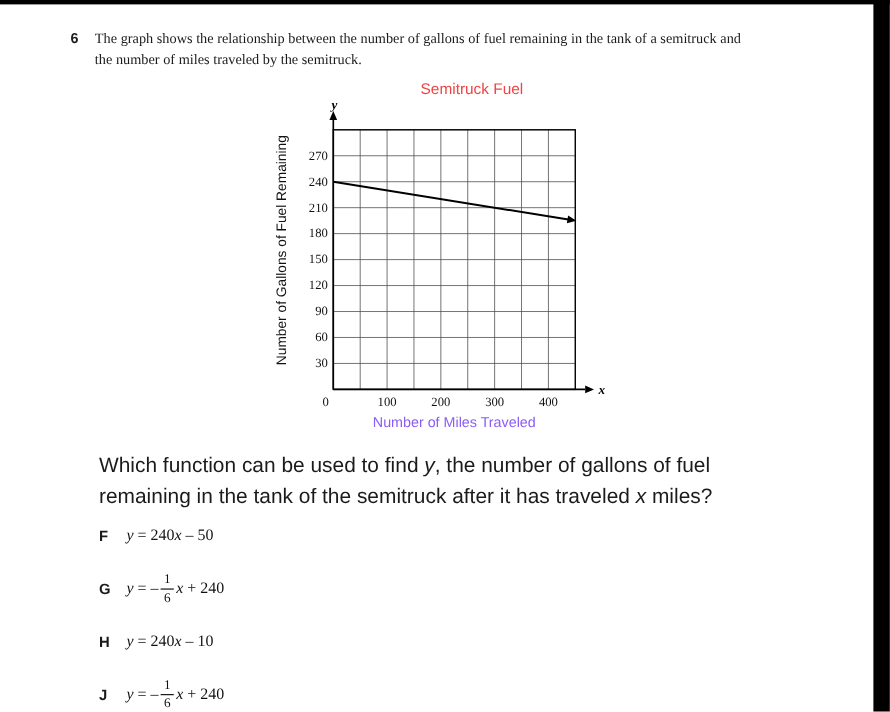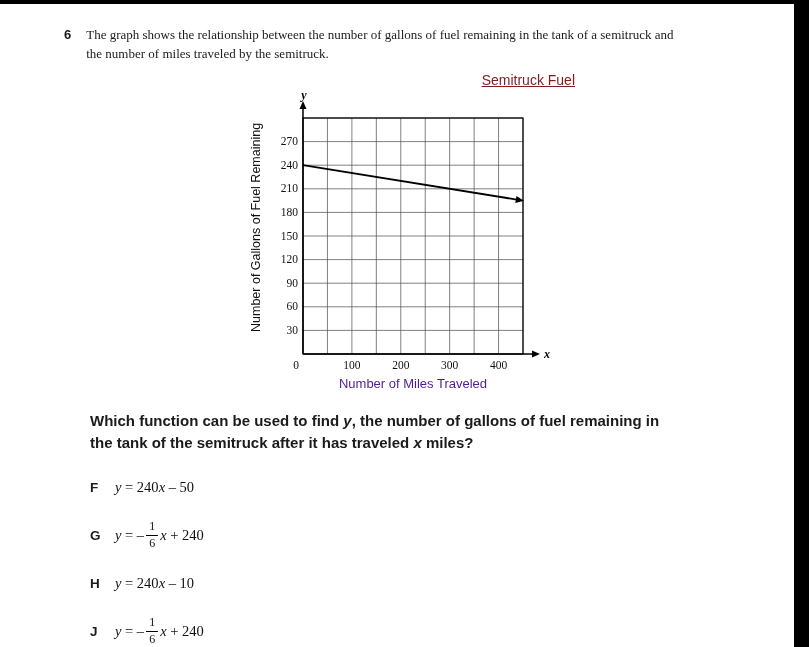--- a/index.html
+++ b/index.html
@@ -10,33 +10,33 @@
     color:#1b1b1b;
   }
   .top-bar{position:absolute;left:0;top:0;width:809px;height:4px;background:#000;}
   .right-bar{position:absolute;right:0;top:0;width:15px;height:647px;background:#000;}
 
   .question{position:absolute;left:64px;top:26px;display:flex;width:610px;}
   .qnum{font-weight:bold;font-size:13px;margin-right:15px;line-height:1.45;}
   .qtext{margin:0;font-size:13px;line-height:1.45;width:592px;font-family:Liberation Serif, serif;}
 
   .chart{position:absolute;left:249px;top:72px;}
-  .chart-title{font-size:14px;margin-left:34px;width:292px;text-align:right;height:18px;margin-bottom:2px;color:#7f1d1d;text-decoration:underline;}
+  .chart-title{font-size:14px;margin-left:34px;width:292px;text-align:center;height:18px;margin-bottom:2px;color:#ef4444;}
   .chart-body{display:flex;align-items:center;}
   .ylabel{
     width:14px;height:260px;display:flex;align-items:center;justify-content:center;
     writing-mode:vertical-rl;transform:rotate(180deg);
     font-size:12.5px;color:#111;white-space:nowrap;margin-bottom:18px;
   }
-  .xlabel{margin-left:54px;width:220px;text-align:center;font-size:13px;color:#4c1d95;margin-top:-4px;}
+  .xlabel{margin-left:54px;width:220px;text-align:center;font-size:13px;color:#8b5cf6;margin-top:-4px;}
   svg text{font-family:"Liberation Serif", serif;}
   svg .tick{font-size:11.5px;fill:#111;}
   svg .axisvar{font-size:12px;font-weight:bold;font-style:italic;fill:#000;}
 
-  .prompt{position:absolute;left:90px;top:410px;margin:0;font-size:15px;line-height:1.45;width:592px;font-weight:bold;}
+  .prompt{position:absolute;left:90px;top:410px;margin:0;font-size:19px;line-height:1.45;width:592px;}
   .prompt .pvar{font-style:italic;}
 
   .choices{position:absolute;left:90px;top:470px;}
   .choice{display:flex;align-items:center;min-height:34px;margin-bottom:14px;}
   .choice-label{font-weight:bold;font-size:13.5px;width:25px;flex:0 0 25px;}
   .choice-expr{display:inline-flex;align-items:center;font-family:"Liberation Serif", serif;font-size:14.5px;color:#111;}
   .mvar{font-style:italic;}
   .mtxt{white-space:pre;}
   .frac{display:inline-flex;flex-direction:column;align-items:center;margin:0 2px;font-size:12px;line-height:1.15;}
   .frac .num{border-bottom:1px solid #000;padding:0 3px 1px;}

